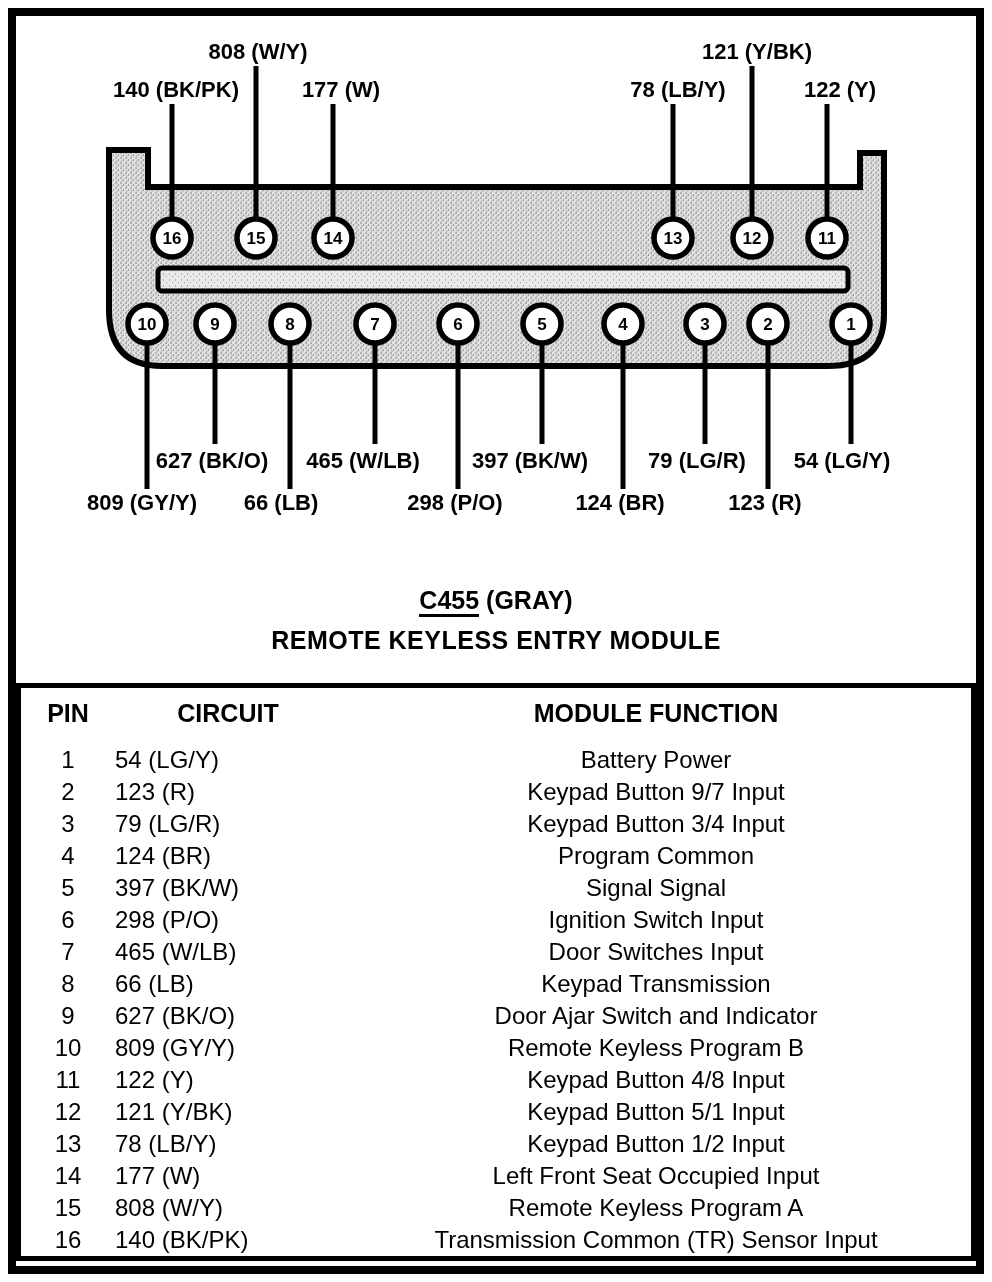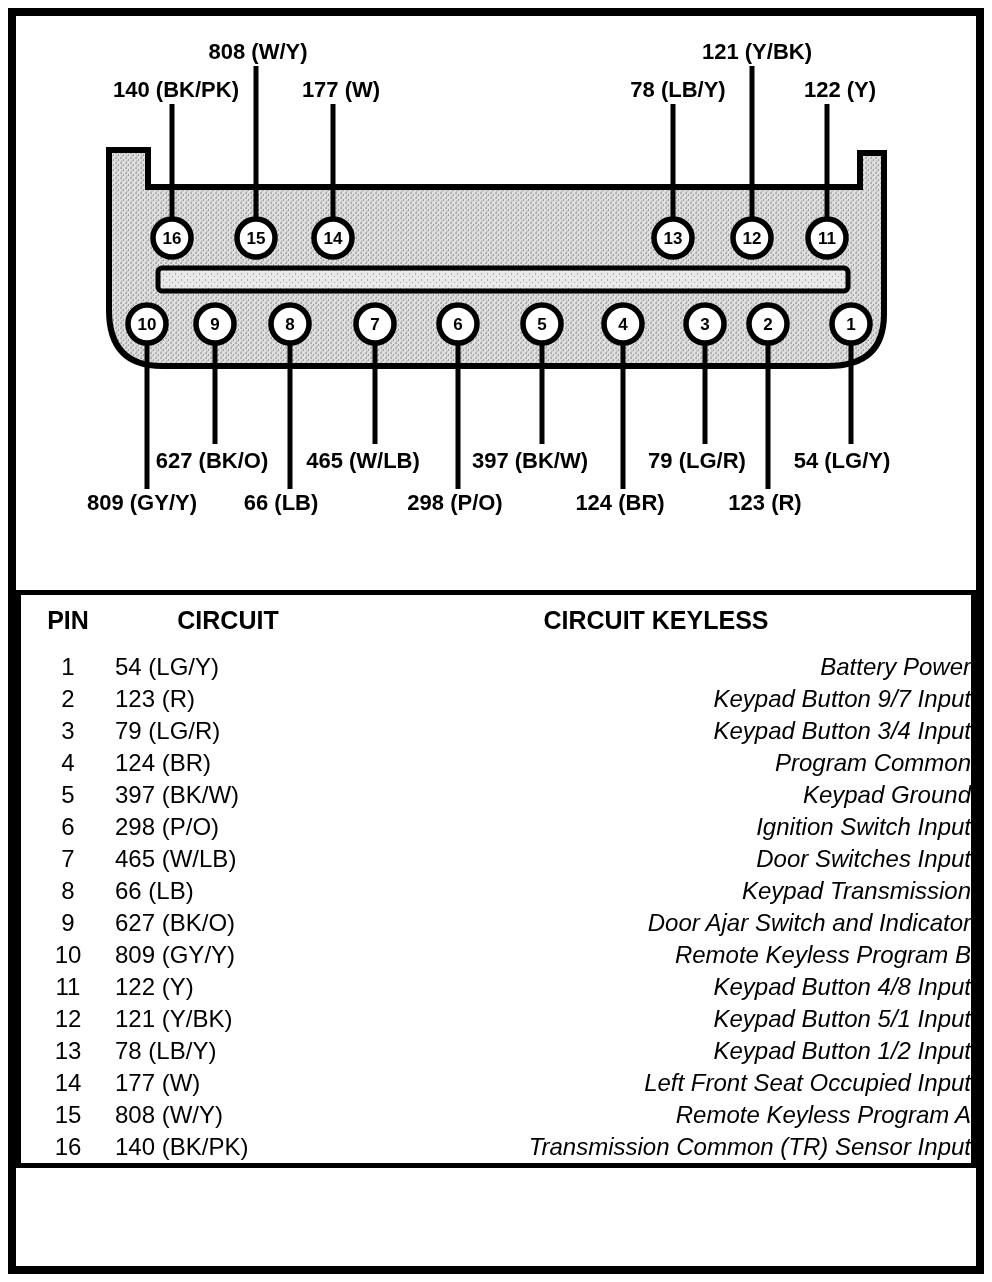--- a/index.html
+++ b/index.html
@@ -15,21 +15,21 @@
   table.pin-table{margin-top:28px;width:960px;border-collapse:collapse;table-layout:fixed;}
   table.pin-table th, table.pin-table td{border:0;padding:0;vertical-align:middle;}
   table.pin-table{border:5px solid #000;}
   th.h-pin, td.c-pin{width:94px;border-right:5px solid #000;}
   th.h-circuit, td.c-circuit{width:226px;border-right:5px solid #000;}
   thead th{height:50px;border-bottom:5px solid #000;font-size:25px;font-weight:bold;text-align:center;}
   tbody tr:first-child td{padding-top:6px;}
   td{height:32px;font-size:24px;line-height:32px;font-weight:normal;}
   td.c-pin{text-align:center;}
   td.c-circuit{text-align:left;padding-left:30px;}
-  td.c-func{text-align:right;padding-left:14px;font-style:italic;}
+  td.c-func{text-align:center;padding-left:14px;}
 </style>
 </head>
 <body>
 
 <div class="page">
 
   <svg class="diagram-svg" viewBox="16 14 960 546">
     <defs>
       <pattern id="stip" width="5" height="5" patternUnits="userSpaceOnUse">
         <rect width="5" height="5" fill="#e0e0e0"></rect>
@@ -115,28 +115,30 @@
     <text class="diagram-label" x="842" y="466" text-anchor="middle">54 (LG/Y)</text>
 
     <text class="diagram-label" x="142" y="508" text-anchor="middle">809 (GY/Y)</text>
     <text class="diagram-label" x="281" y="508" text-anchor="middle">66 (LB)</text>
     <text class="diagram-label" x="455" y="508" text-anchor="middle">298 (P/O)</text>
     <text class="diagram-label" x="620" y="508" text-anchor="middle">124 (BR)</text>
     <text class="diagram-label" x="765" y="508" text-anchor="middle">123 (R)</text>
   </svg>
 
   <div class="title-block">
+    <div class="title-line1"><span class="uline">C455</span><span> (GRAY)</span></div>
+    <div class="title-line2">REMOTE KEYLESS ENTRY MODULE</div>
   </div>
 
   <table class="pin-table">
     <thead>
       <tr>
         <th class="h-pin">PIN</th>
         <th class="h-circuit">CIRCUIT</th>
-        <th class="h-func">CIRCUIT KEYLESS</th>
+        <th class="h-func">MODULE FUNCTION</th>
       </tr>
     </thead>
     <tbody>
       <tr>
         <td class="c-pin">1</td>
         <td class="c-circuit">54 (LG/Y)</td>
         <td class="c-func">Battery Power</td>
       </tr>
       <tr>
         <td class="c-pin">2</td>
@@ -149,21 +151,21 @@
         <td class="c-func">Keypad Button 3/4 Input</td>
       </tr>
       <tr>
         <td class="c-pin">4</td>
         <td class="c-circuit">124 (BR)</td>
         <td class="c-func">Program Common</td>
       </tr>
       <tr>
         <td class="c-pin">5</td>
         <td class="c-circuit">397 (BK/W)</td>
-        <td class="c-func">Keypad Ground</td>
+        <td class="c-func">Signal Signal</td>
       </tr>
       <tr>
         <td class="c-pin">6</td>
         <td class="c-circuit">298 (P/O)</td>
         <td class="c-func">Ignition Switch Input</td>
       </tr>
       <tr>
         <td class="c-pin">7</td>
         <td class="c-circuit">465 (W/LB)</td>
         <td class="c-func">Door Switches Input</td>

